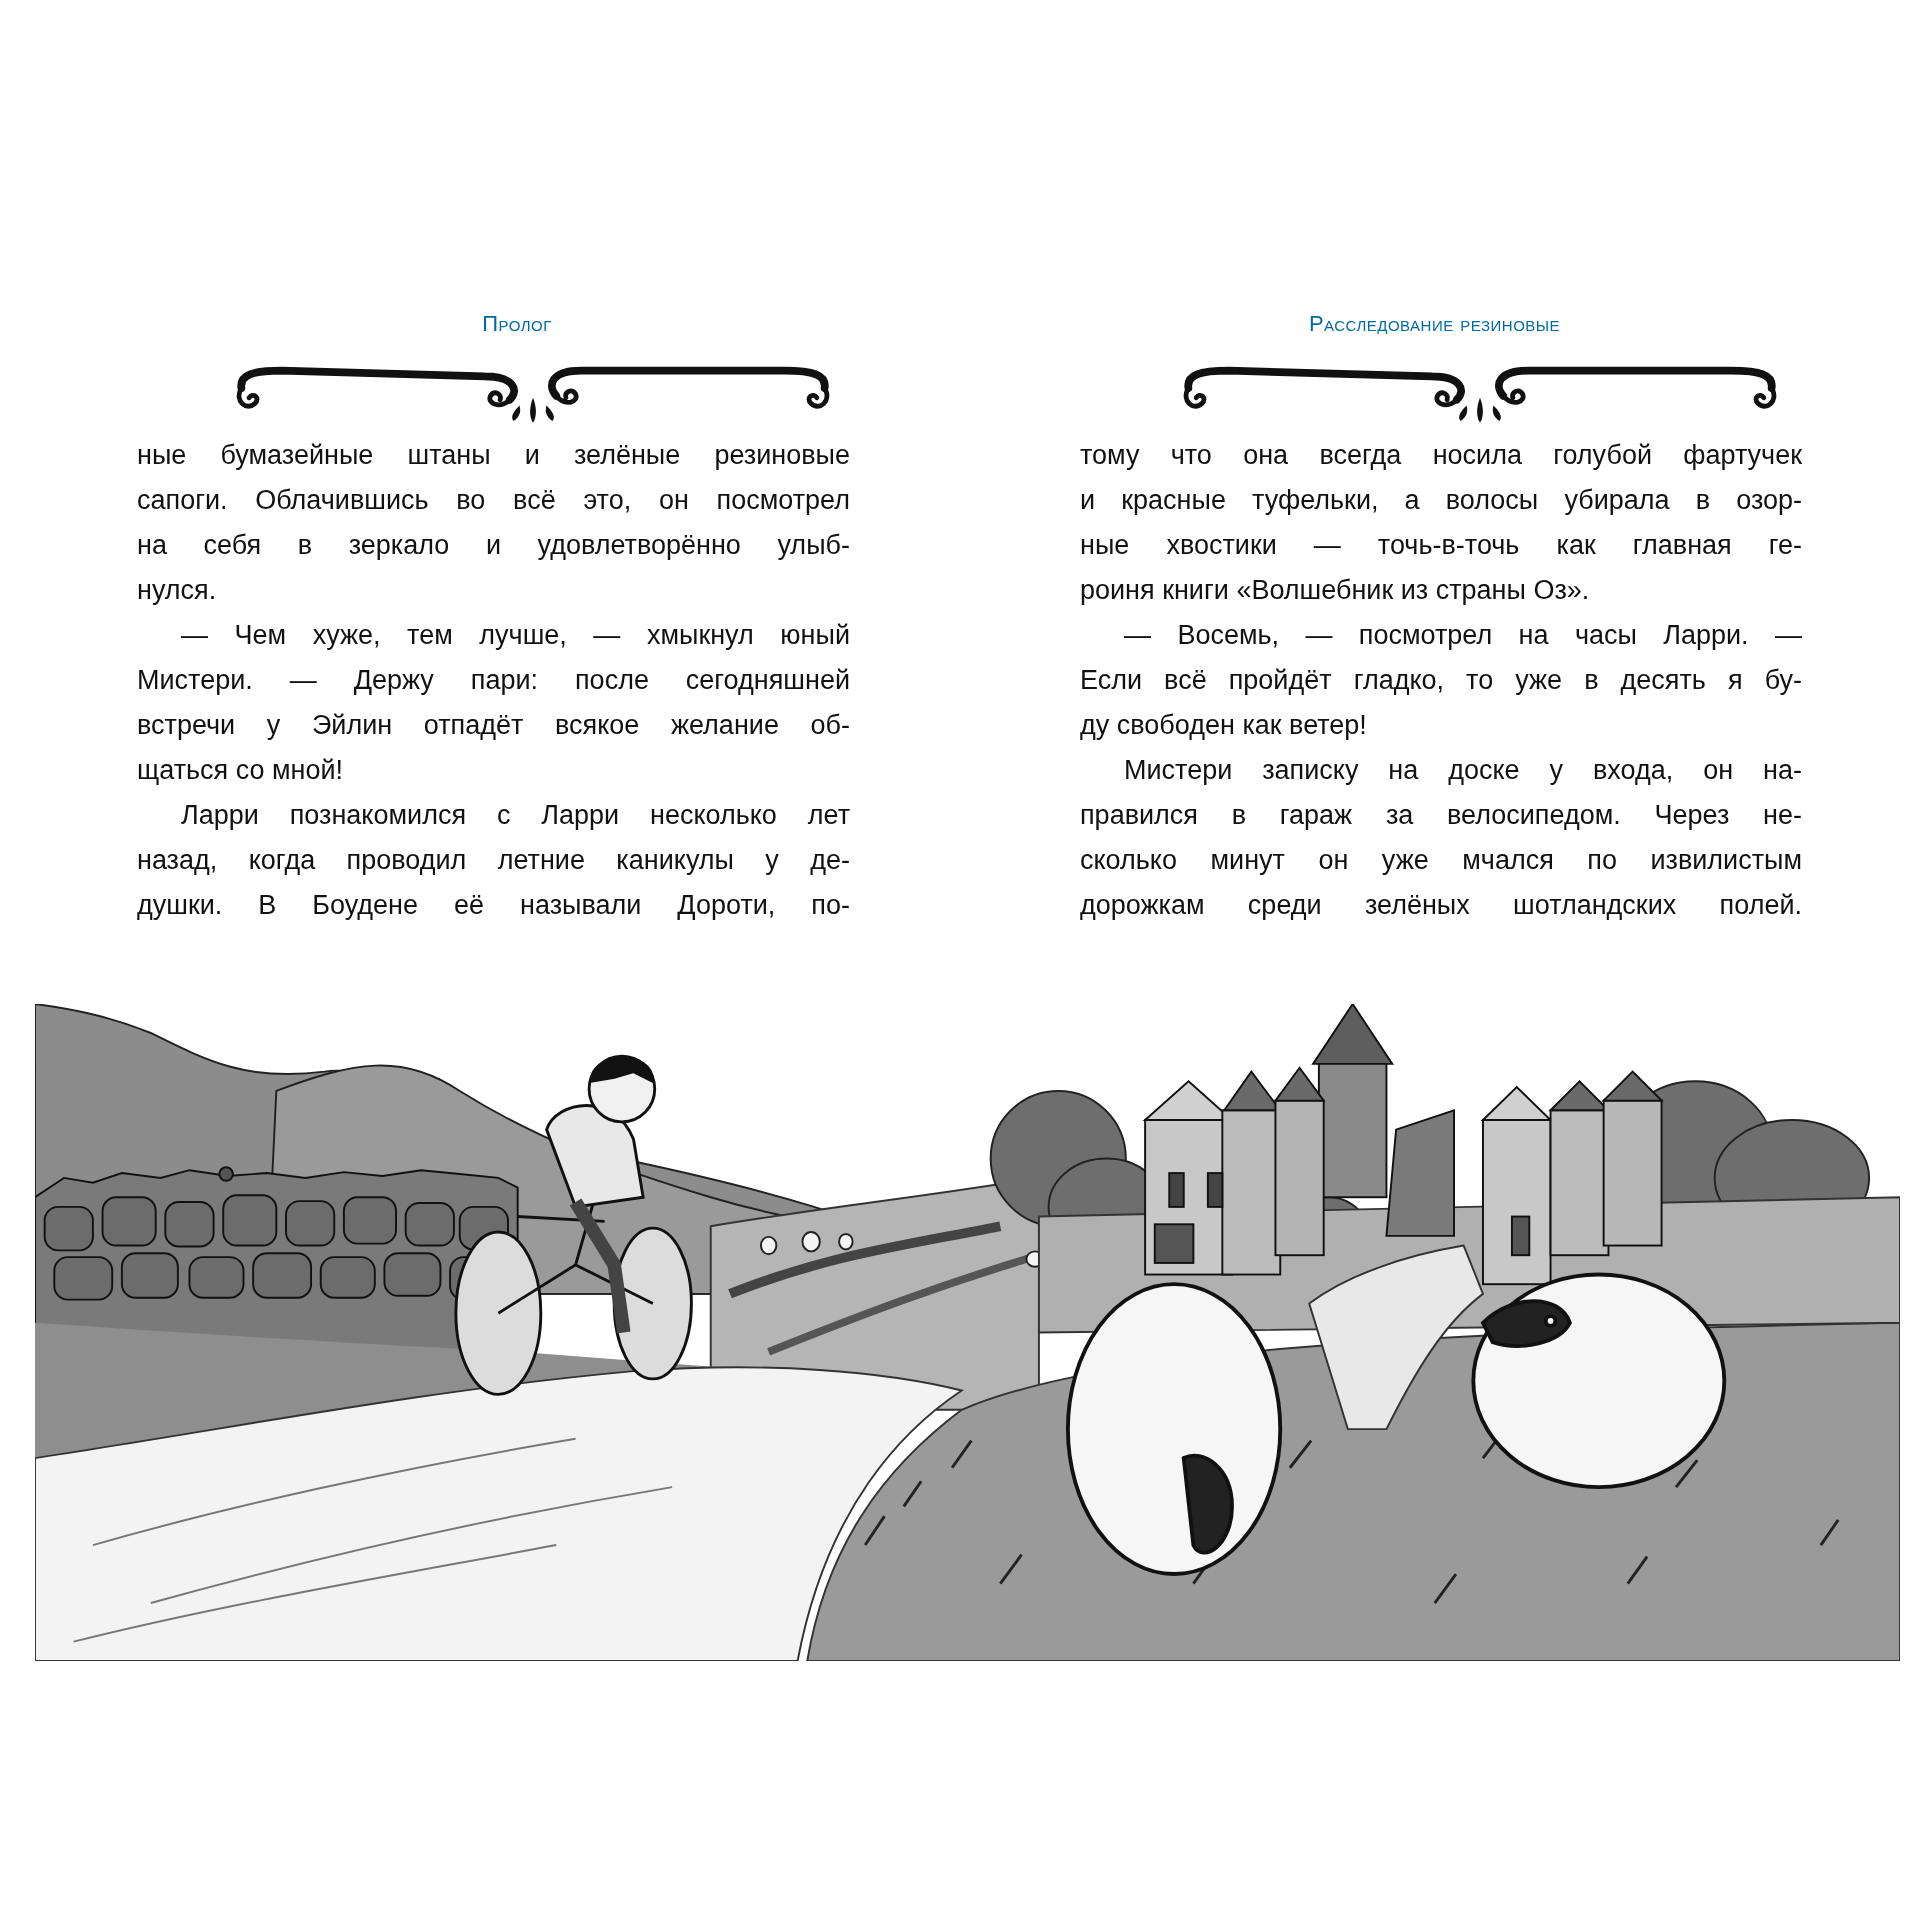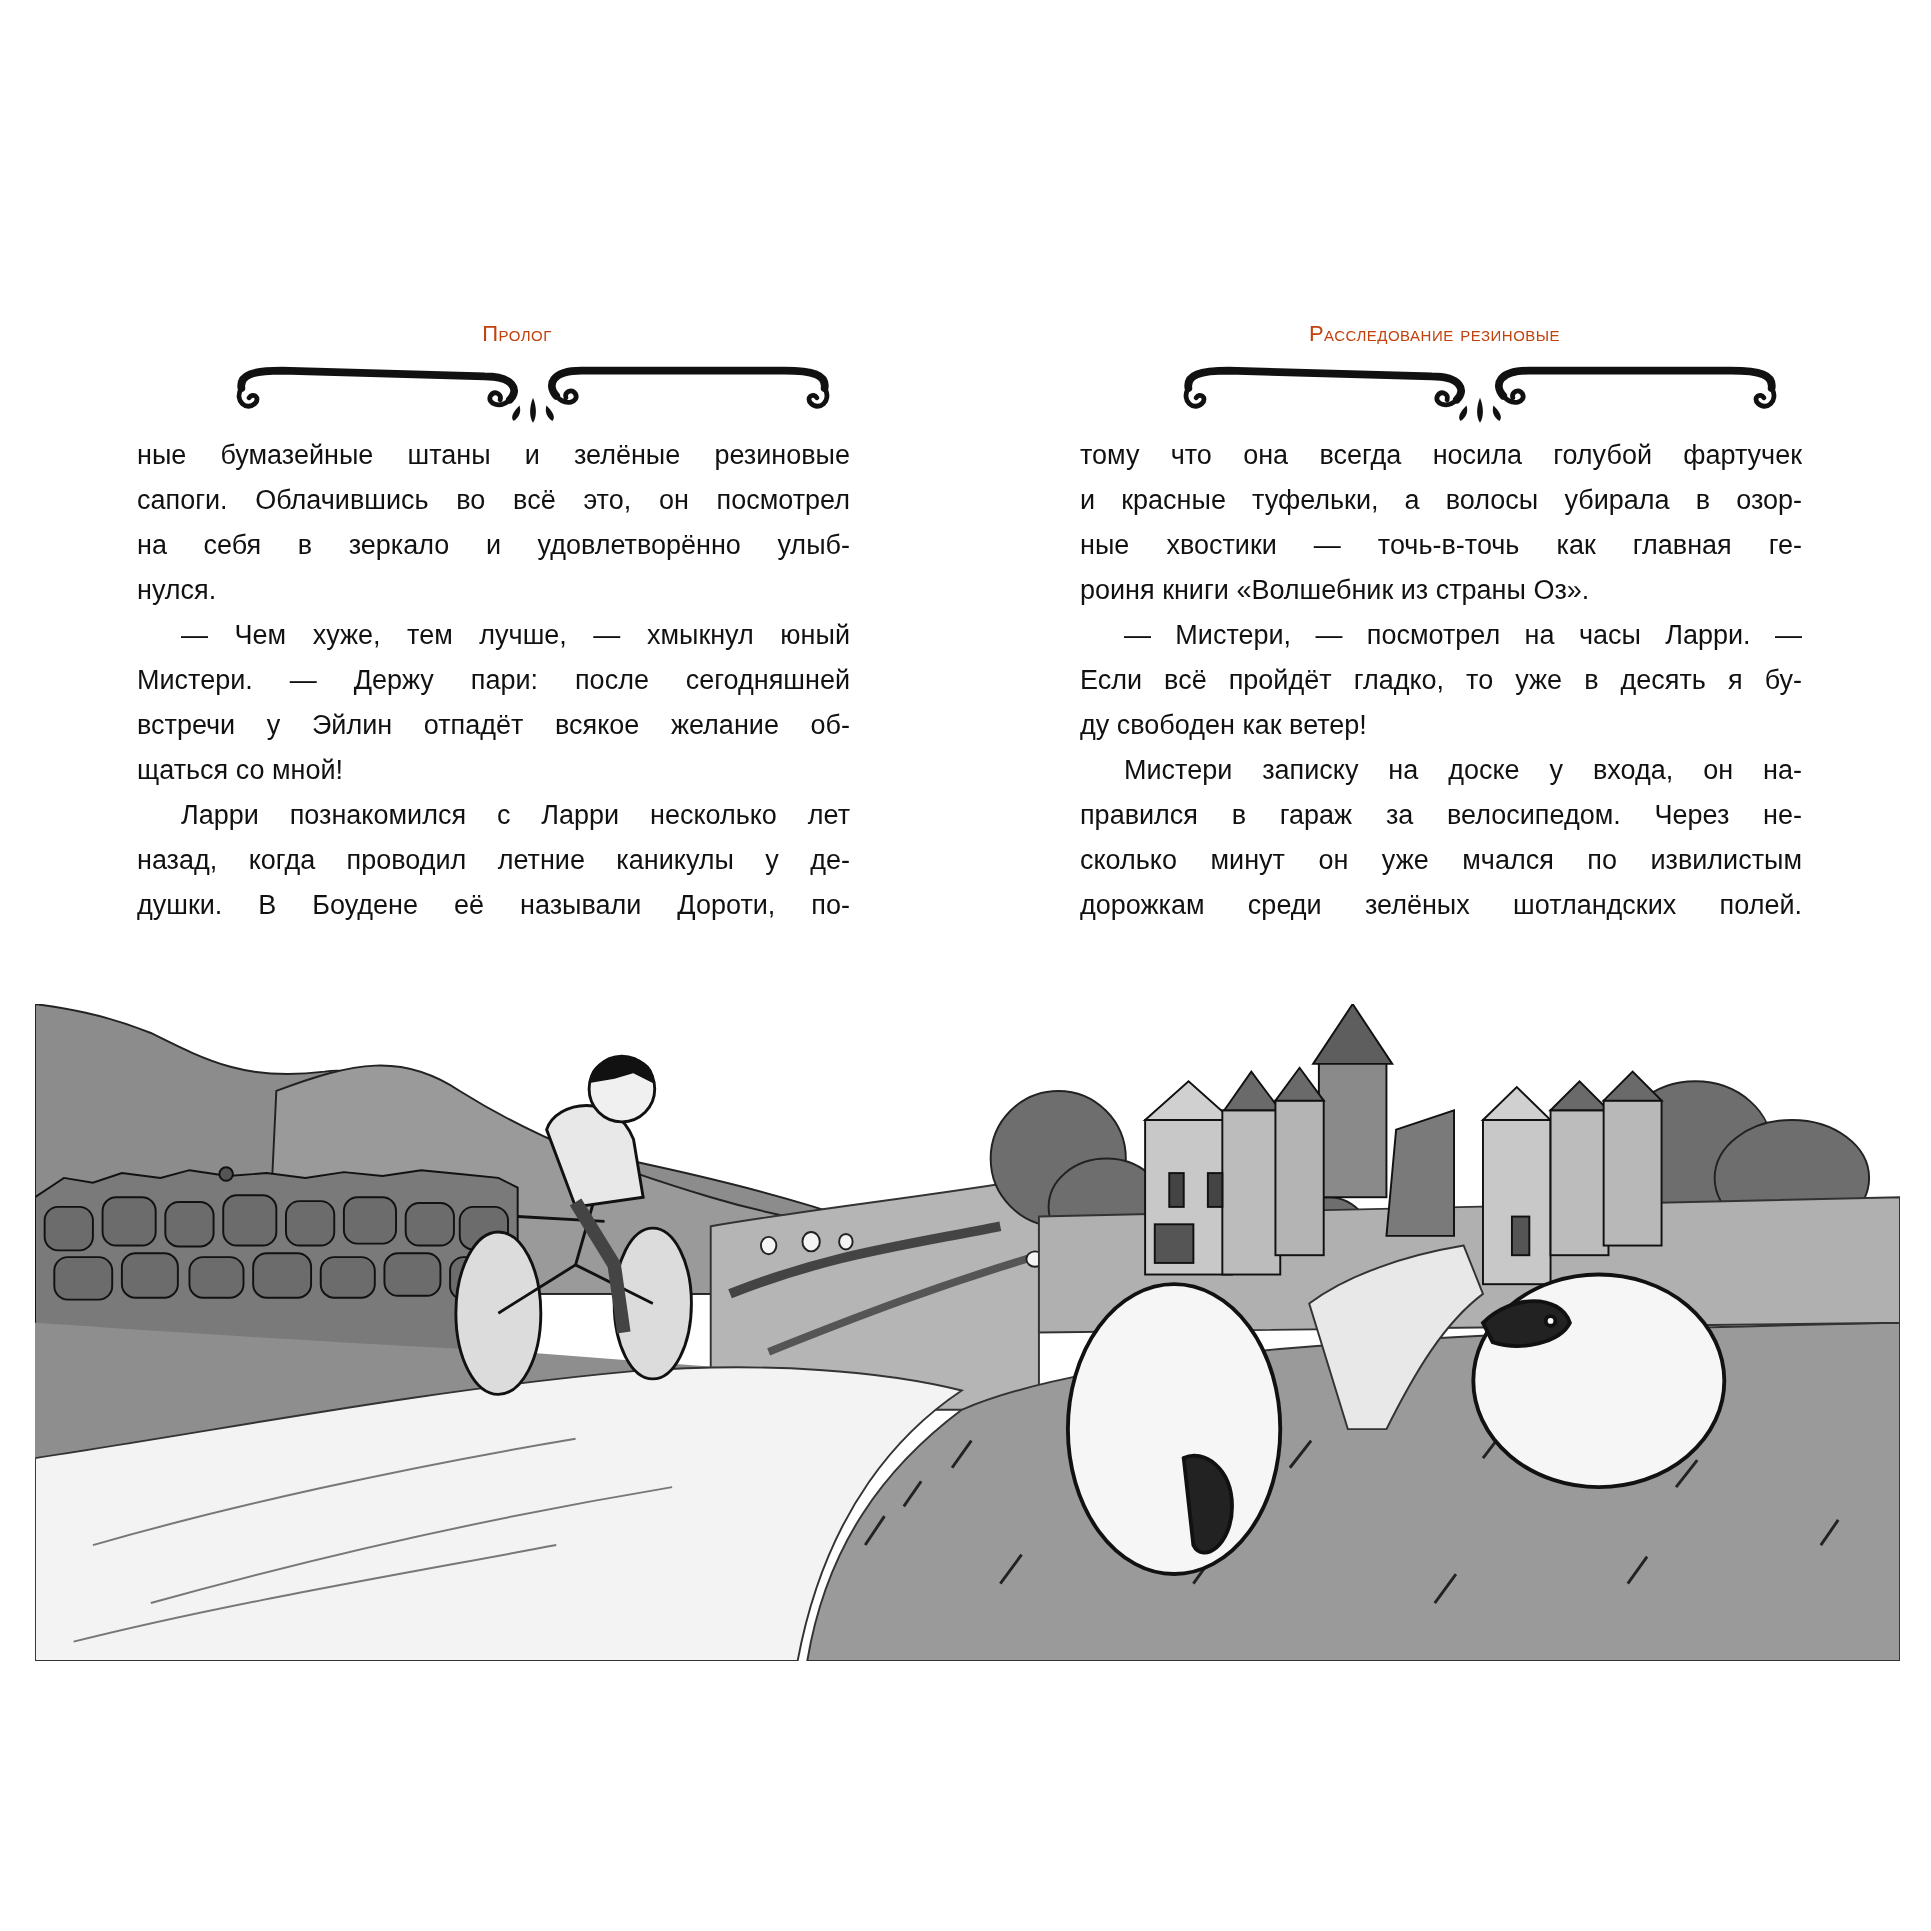--- a/index.html
+++ b/index.html
@@ -1,20 +1,20 @@
 <!DOCTYPE html>
 <html><head>
 <meta charset="utf-8">
 <style>
   html, body { margin: 0; padding: 0; }
   body { width: 1931px; height: 1931px; background: #ffffff; position: relative; overflow: hidden; font-family: "Liberation Sans", "DejaVu Sans", sans-serif; color: #111; }
   .page { position: absolute; top: 0; width: 966px; height: 1931px; }
   .page.left { left: 0; }
   .page.right { left: 966px; }
-  .running-head { position: absolute; top: 321px; font-size: 22px; letter-spacing: 0.5px; text-align: center; color: #c2410c; font-variant: small-caps; }
+  .running-head { position: absolute; top: 311px; font-size: 22px; letter-spacing: 0.5px; text-align: center; color: #0369a1; font-variant: small-caps; }
   .left .running-head { left: 0; width: 966px; padding-left: 68px; box-sizing: border-box; }
   .right .running-head { left: 0; width: 966px; padding-right: 29px; box-sizing: border-box; }
   .ornament { position: absolute; top: 355px; width: 618px; height: 70px; }
   .left .ornament { left: 224px; }
   .right .ornament { left: 205px; }
   .text-block { position: absolute; top: 433px; width: 714px; font-size: 27px; line-height: 45px; text-align: justify; }
   .left .text-block { left: 137px; width: 713px; }
   .right .text-block { left: 114px; width: 722px; }
   .line { display: block; white-space: nowrap; text-align: justify; text-align-last: justify; height: 45px; }
   .line.last { text-align-last: left; }
@@ -71,21 +71,21 @@
       <path d="M320 44 C 316 54, 316 64, 320 70 C 324 64, 324 54, 320 44 Z"></path>
       <path d="M306 52 C 300 58, 296 64, 300 68 C 306 64, 308 58, 306 52 Z"></path>
       <path d="M334 52 C 340 58, 344 64, 340 68 C 334 64, 332 58, 334 52 Z"></path>
     </g>
   </svg>
   <div class="text-block">
     <span class="line">тому что она всегда носила голубой фартучек</span>
     <span class="line">и красные туфельки, а волосы убирала в озор-</span>
     <span class="line">ные хвостики — точь-в-точь как главная ге-</span>
     <span class="line last">роиня книги «Волшебник из страны Оз».</span>
-    <span class="line indent">— Мистери, — посмотрел на часы Ларри. —</span>
+    <span class="line indent">— Восемь, — посмотрел на часы Ларри. —</span>
     <span class="line">Если всё пройдёт гладко, то уже в десять я бу-</span>
     <span class="line last">ду свободен как ветер!</span>
     <span class="line indent">Мистери записку на доске у входа, он на-</span>
     <span class="line">правился в гараж за велосипедом. Через не-</span>
     <span class="line">сколько минут он уже мчался по извилистым</span>
     <span class="line">дорожкам среди зелёных шотландских полей.</span>
   </div>
 </div>
 
 <svg class="illustration" viewBox="0 0 1932 680" preserveAspectRatio="none">

